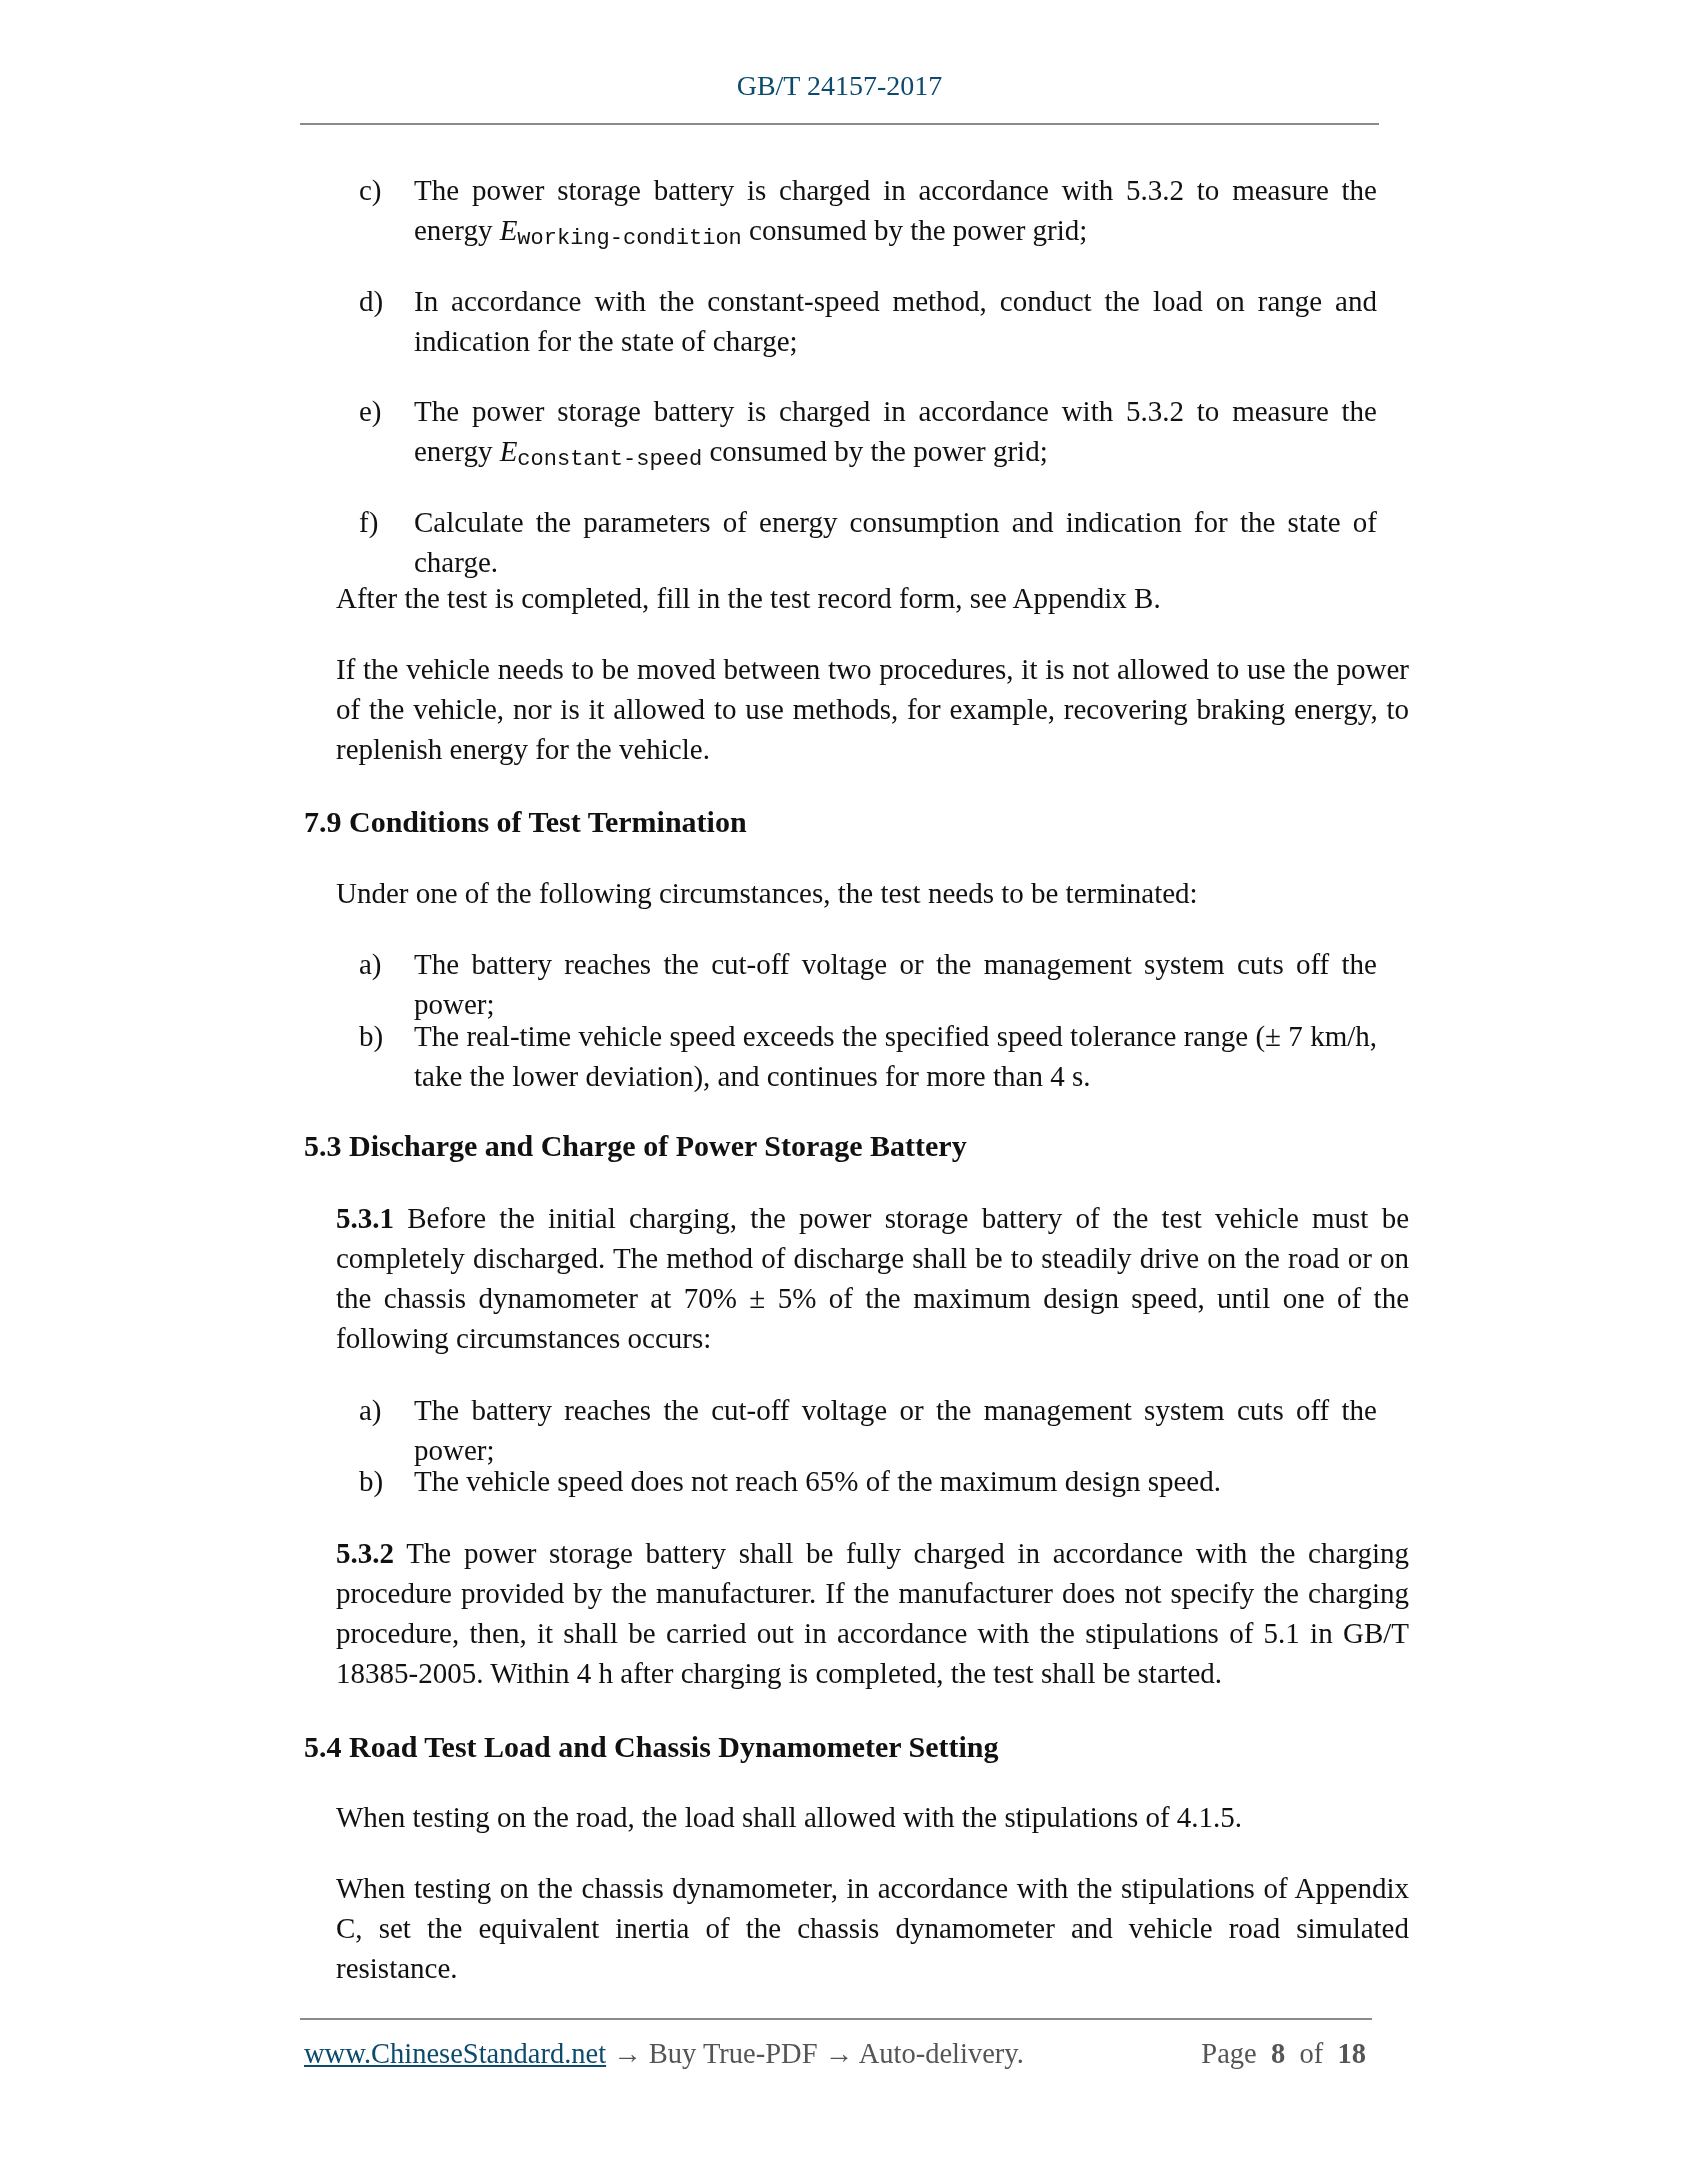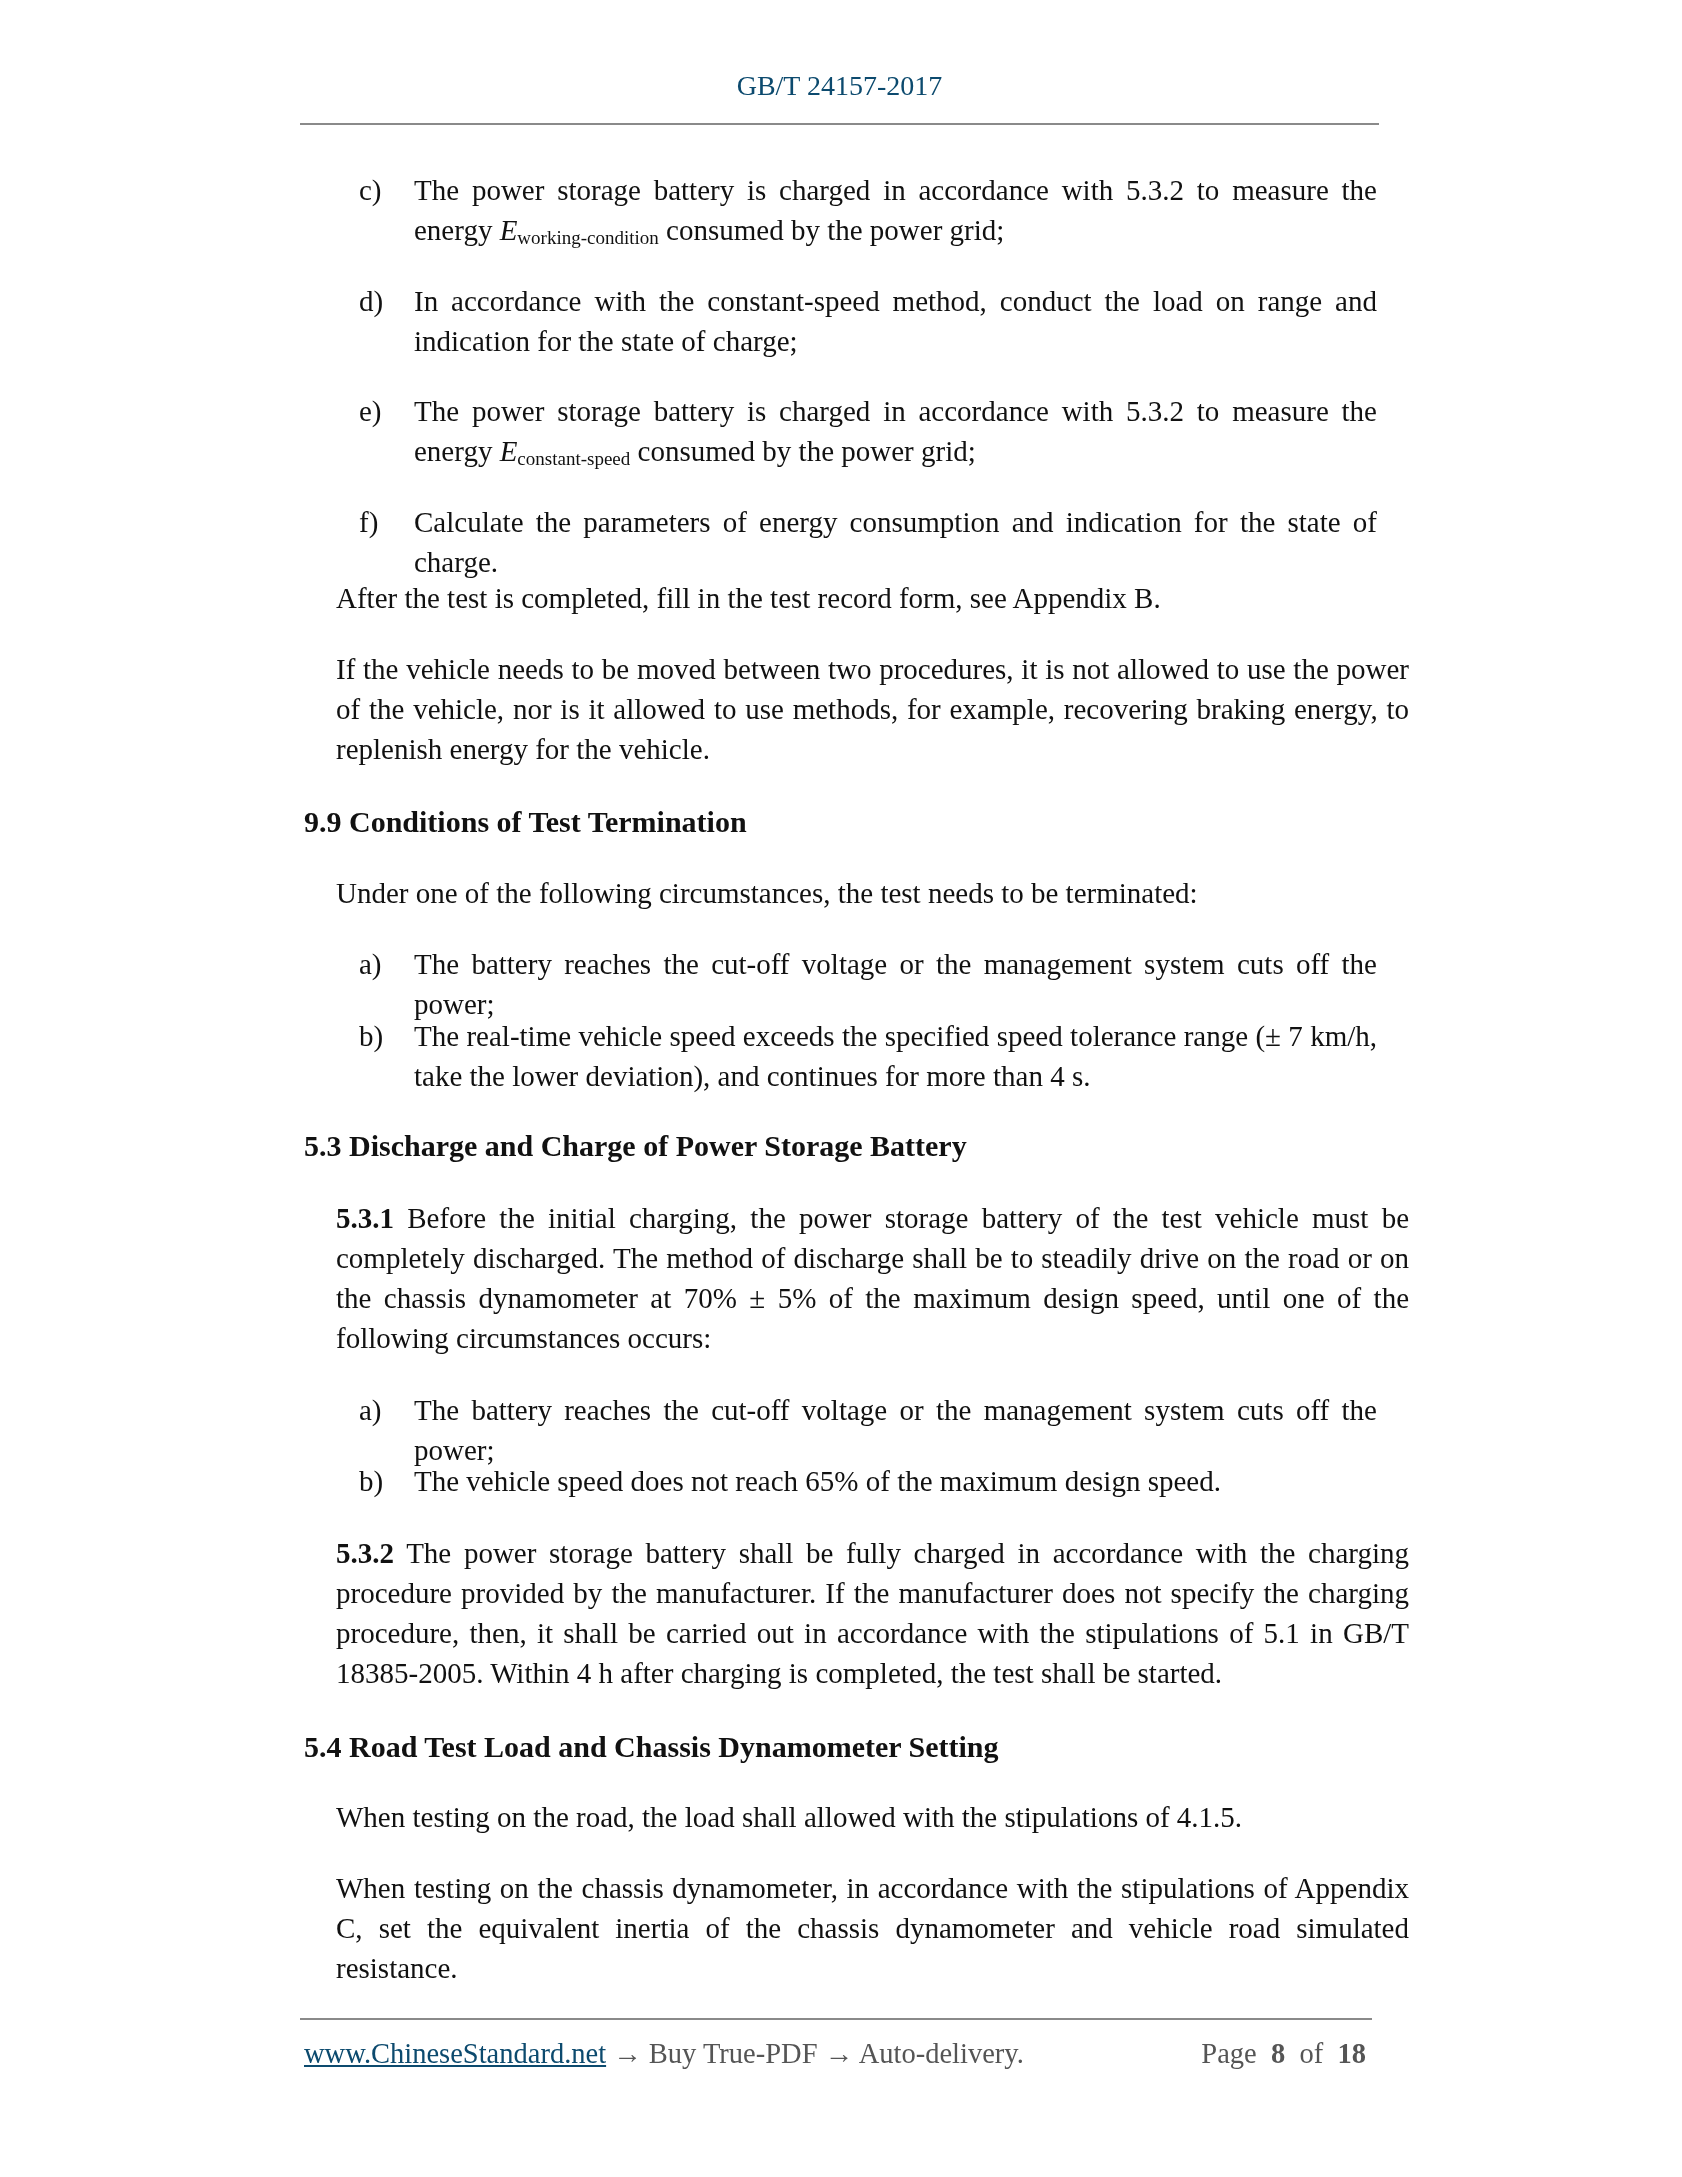--- a/index.html
+++ b/index.html
@@ -10,21 +10,21 @@
          line-height: 38px; color: #0c4a6e; }
   .rule { position: absolute; height: 1.7px; background: #8a8a8a; }
   .para { position: absolute; left: 304px; width: 1073px; font-size: 29px;
           line-height: 40px; text-align: justify; text-align-last: left; margin-left: 32px; }
   .item { position: absolute; left: 359px; width: 1019px; font-size: 29px; line-height: 40px; }
   .item .lbl { position: absolute; left: 0; top: 0; }
   .item .txt { position: absolute; left: 55px; width: 963px; text-align: justify; text-align-last: left; }
   .h2 { position: absolute; left: 304px; font-size: 30px; line-height: 40px; font-weight: bold; }
   .num { font-weight: bold; }
   .ital { font-style: italic; }
-  sub.s { font-size: 19px; vertical-align: -3.5px; font-style: normal; }
+  sub.s { font-size: 22px; vertical-align: -3.5px; font-style: normal; font-family: Liberation Mono, monospace; }
   .footer { position: absolute; top: 2035px; left: 304px; width: 1062px; font-size: 28.5px;
             line-height: 38px; color: #555; }
   .footer .link { color: #0c4a6e; text-decoration: underline; }
   .footer .right { position: absolute; right: 0; top: 0; }
   .footer .right b { font-weight: bold; }
 </style>
 </head>
 <body>
 
 <div class="abs hdr">GB/T 24157-2017</div>
@@ -43,21 +43,21 @@
   <div class="txt"><span>The power storage battery is charged in accordance with 5.3.2 to measure the energy </span><span class="ital">E</span><sub class="s">constant-speed</sub><span> consumed by the power grid;</span></div>
 </div>
 <div class="item" style="top:502px;">
   <span class="lbl">f)</span>
   <div class="txt">Calculate the parameters of energy consumption and indication for the state of charge.</div>
 </div>
 
 <div class="para" style="top:578px;">After the test is completed, fill in the test record form, see Appendix B.</div>
 <div class="para" style="top:649px;">If the vehicle needs to be moved between two procedures, it is not allowed to use the power of the vehicle, nor is it allowed to use methods, for example, recovering braking energy, to replenish energy for the vehicle.</div>
 
-<div class="h2" style="top:802px;">9.9 Conditions of Test Termination</div>
+<div class="h2" style="top:802px;">7.9 Conditions of Test Termination</div>
 <div class="para" style="top:873px;">Under one of the following circumstances, the test needs to be terminated:</div>
 <div class="item" style="top:944px;">
   <span class="lbl">a)</span>
   <div class="txt">The battery reaches the cut-off voltage or the management system cuts off the power;</div>
 </div>
 <div class="item" style="top:1016px;">
   <span class="lbl">b)</span>
   <div class="txt">The real-time vehicle speed exceeds the specified speed tolerance range (± 7 km/h, take the lower deviation), and continues for more than 4 s.</div>
 </div>
 

